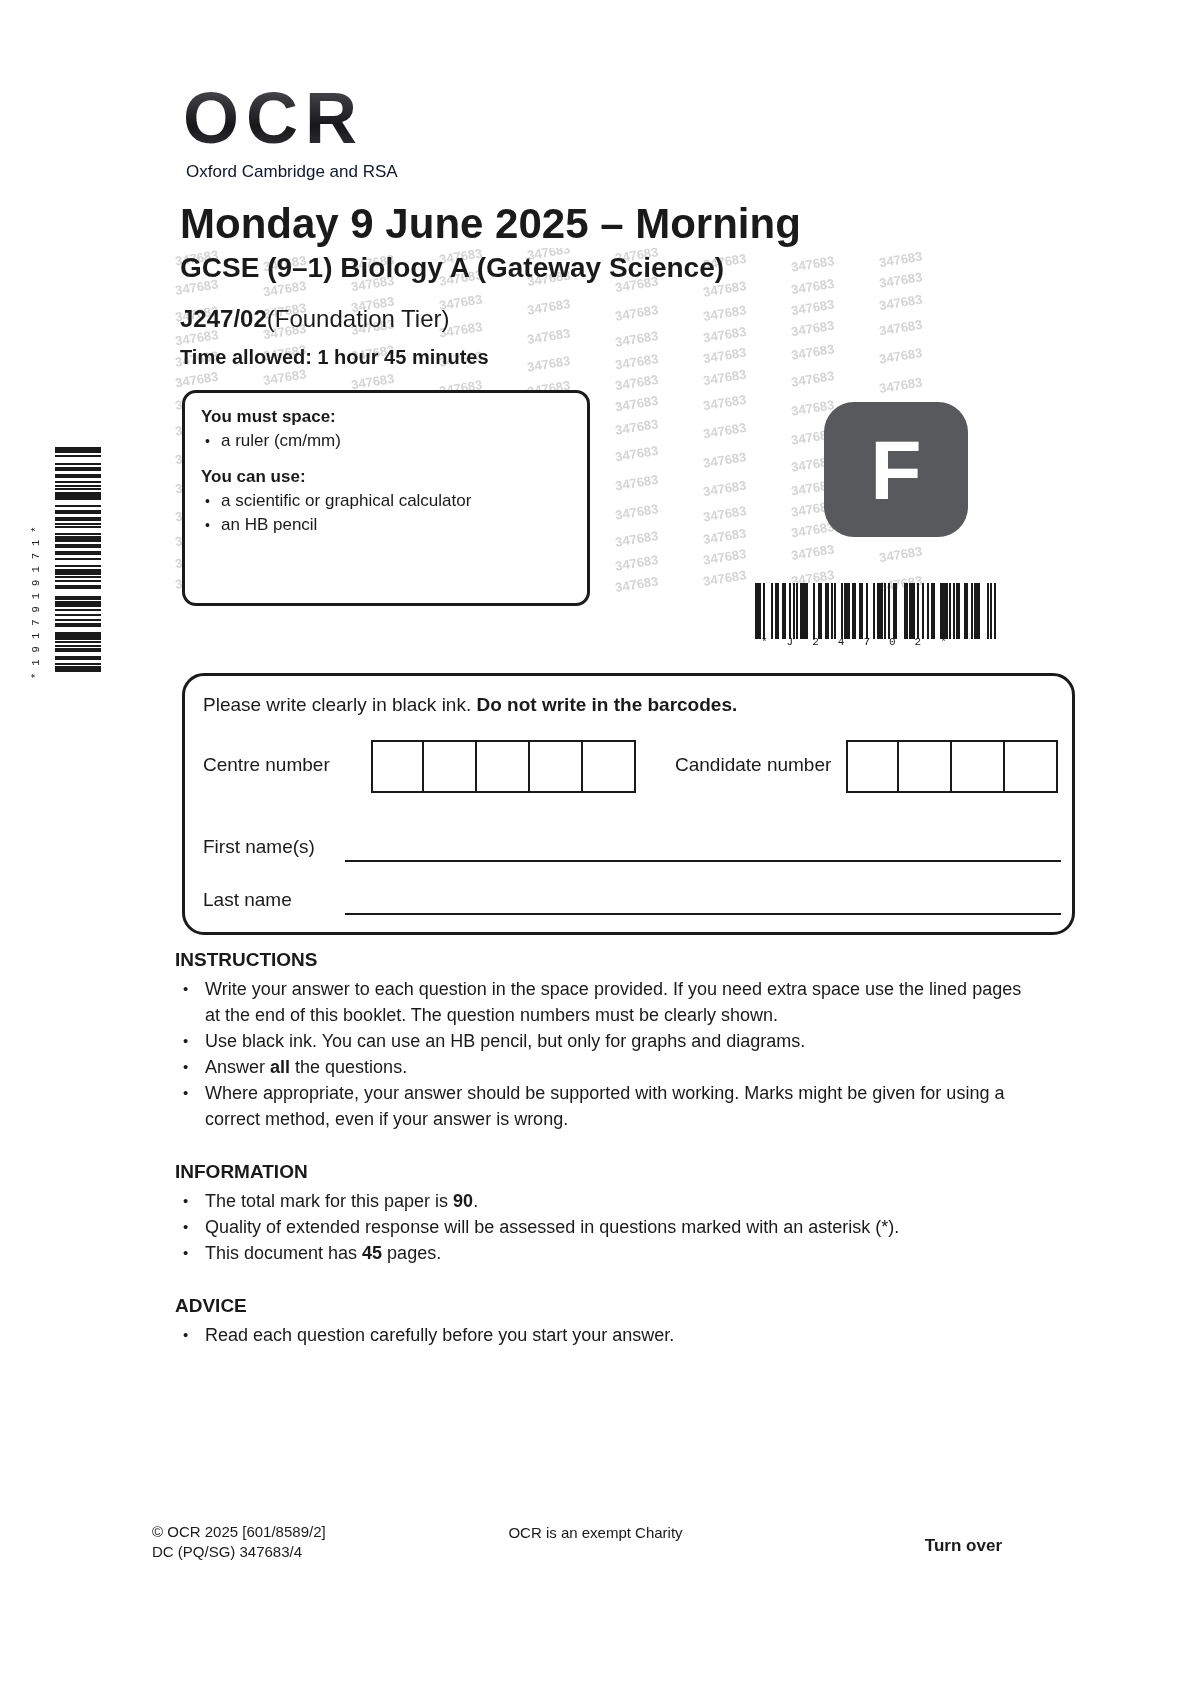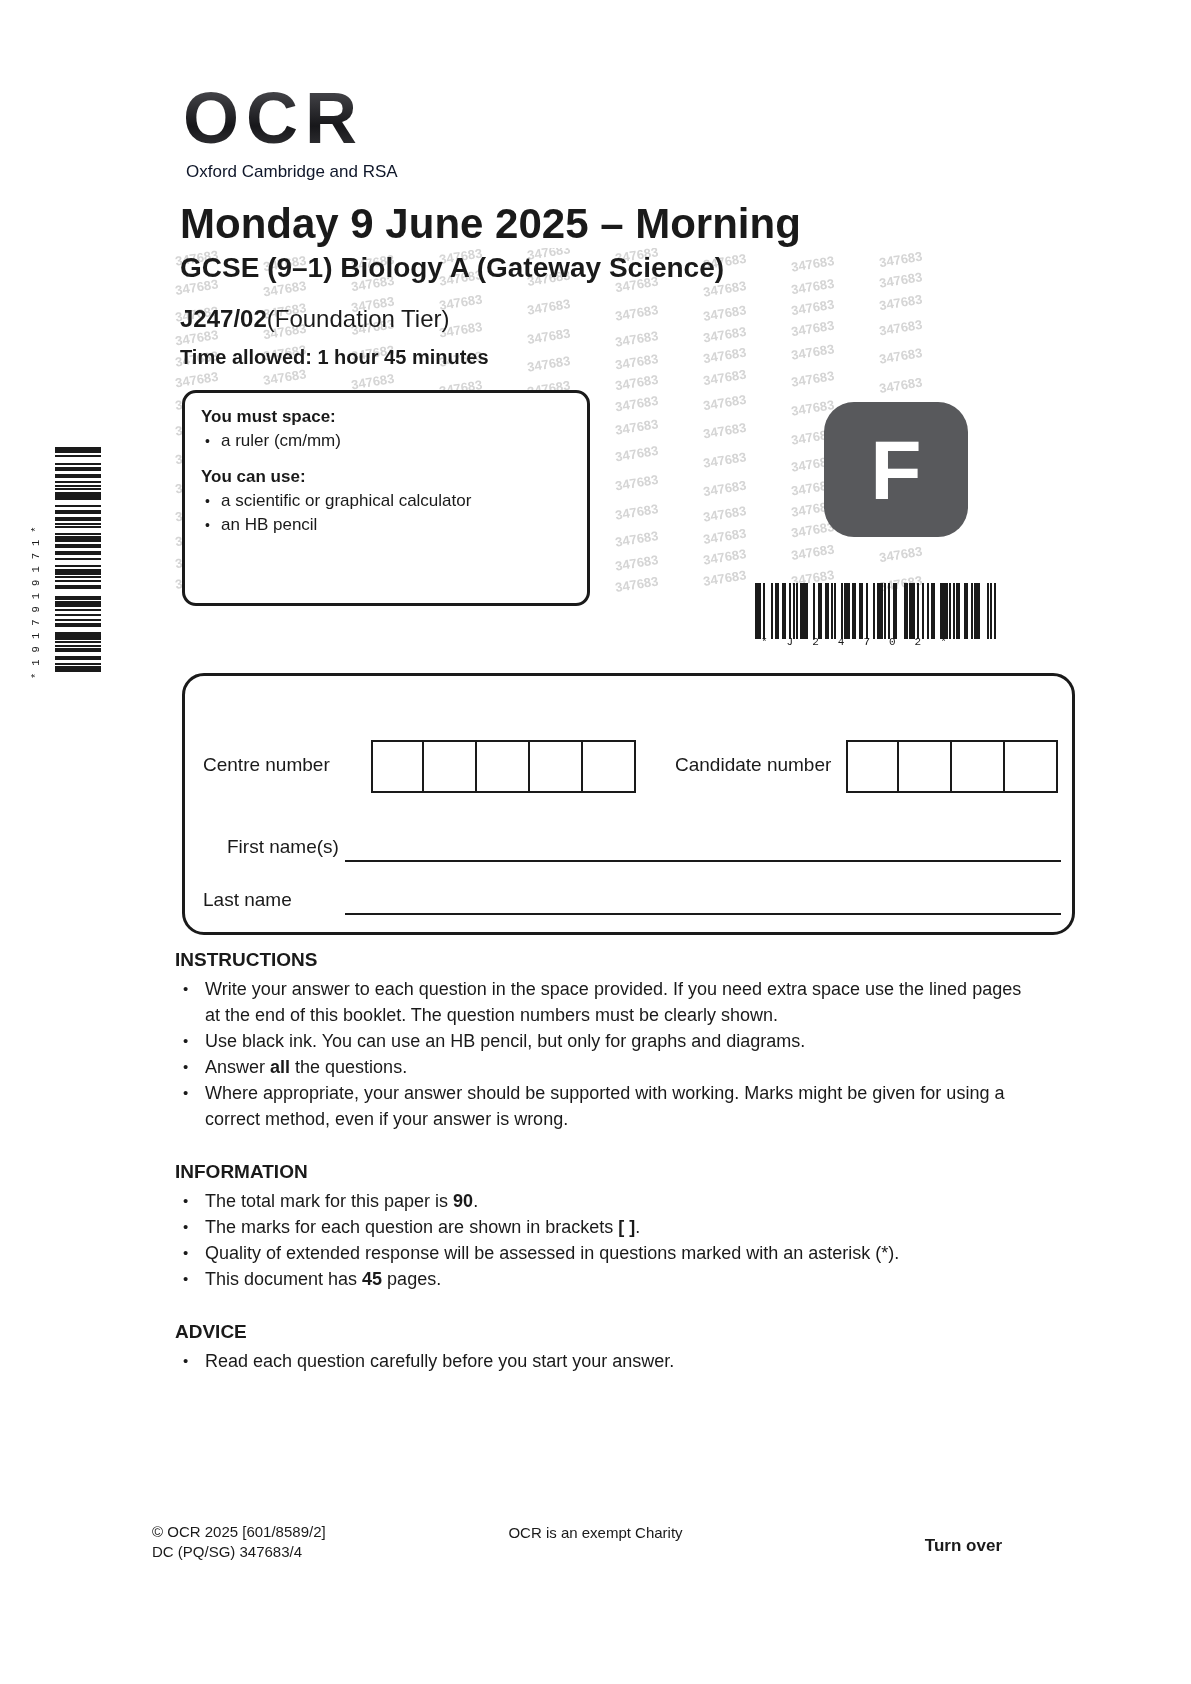--- a/index.html
+++ b/index.html
@@ -60,21 +60,21 @@
                  border-radius:22px;background:#fff;z-index:2;box-sizing:border-box;font-size:19px;}
   .candidate-box .notice{position:absolute;left:18px;top:18px;}
   .cb-label{position:absolute;}
   .lbl-centre{left:18px;top:78px;}
   .lbl-candidate{left:490px;top:78px;}
   .cells{position:absolute;display:flex;top:64px;}
   .cells-centre{left:186px;}
   .cells-candidate{left:661px;}
   .cell{width:53px;height:53px;border:2px solid #1a1a1a;box-sizing:border-box;background:#fff;}
   .cell + .cell{border-left:none;}
-  .lbl-first{left:18px;top:160px;margin-left:24px;}
+  .lbl-first{left:18px;top:160px;}
   .lbl-last{left:18px;top:213px;}
   .name-line{position:absolute;left:160px;width:716px;border-bottom:2px solid #1a1a1a;height:0;}
   .line-first{top:184px;}
   .line-last{top:237px;}
 
   
   .sections{left:175px;top:948px;width:852px;font-size:18px;line-height:26px;z-index:1;}
   .sections h3{font-size:19px;font-weight:bold;margin:0 0 4px 0;line-height:24px;}
   .sections .gap{height:28px;}
   .bullet-list .bullet-item{position:relative;padding-left:30px;}
@@ -214,20 +214,21 @@
         <div style="width: 2px; margin-right: 1.6px;"></div>
         <div style="width: 6px; margin-right: 6.4px;"></div>
         <div style="width: 2px; margin-right: 1.6px;"></div>
         <div style="width: 2px; margin-right: 1.6px;"></div>
         <div style="width: 2px; margin-right: 3.2px;"></div>
       </div>
     <div class="right-barcode-label">*J24702*</div>
   </div>
 
   <div class="abs candidate-box">
+    <div class="notice"><span>Please write clearly in black ink. </span><span class="b">Do not write in the barcodes.</span></div>
     <div class="cb-label lbl-centre">Centre number</div>
     <div class="cells cells-centre">
         <div class="cell"></div>
         <div class="cell"></div>
         <div class="cell"></div>
         <div class="cell"></div>
         <div class="cell"></div>
       </div>
     <div class="cb-label lbl-candidate">Candidate number</div>
     <div class="cells cells-candidate">
@@ -247,21 +248,20 @@
     <div class="bullet-list">
         <div class="bullet-item"><span>Write your answer to each question in the space provided. If you need extra space use the lined pages at the end of this booklet. The question numbers must be clearly shown.</span></div>
         <div class="bullet-item"><span>Use black ink. You can use an HB pencil, but only for graphs and diagrams.</span></div>
         <div class="bullet-item"><span>Answer </span><span class="b">all</span><span> the questions.</span></div>
         <div class="bullet-item"><span>Where appropriate, your answer should be supported with working. Marks might be given for using a correct method, even if your answer is wrong.</span></div>
       </div>
     <div class="gap"></div>
     <h3>INFORMATION</h3>
     <div class="bullet-list">
         <div class="bullet-item"><span>The total mark for this paper is </span><span class="b">90</span><span>.</span></div>
-        <div class="bullet-item"><span>The marks for each question are shown in brackets </span><span class="b">[ ]</span><span>.</span></div>
         <div class="bullet-item"><span>Quality of extended response will be assessed in questions marked with an asterisk (*).</span></div>
         <div class="bullet-item"><span>This document has </span><span class="b">45</span><span> pages.</span></div>
       </div>
     <div class="gap"></div>
     <h3>ADVICE</h3>
     <div class="bullet-list">
         <div class="bullet-item"><span>Read each question carefully before you start your answer.</span></div>
       </div>
   </div>
 

